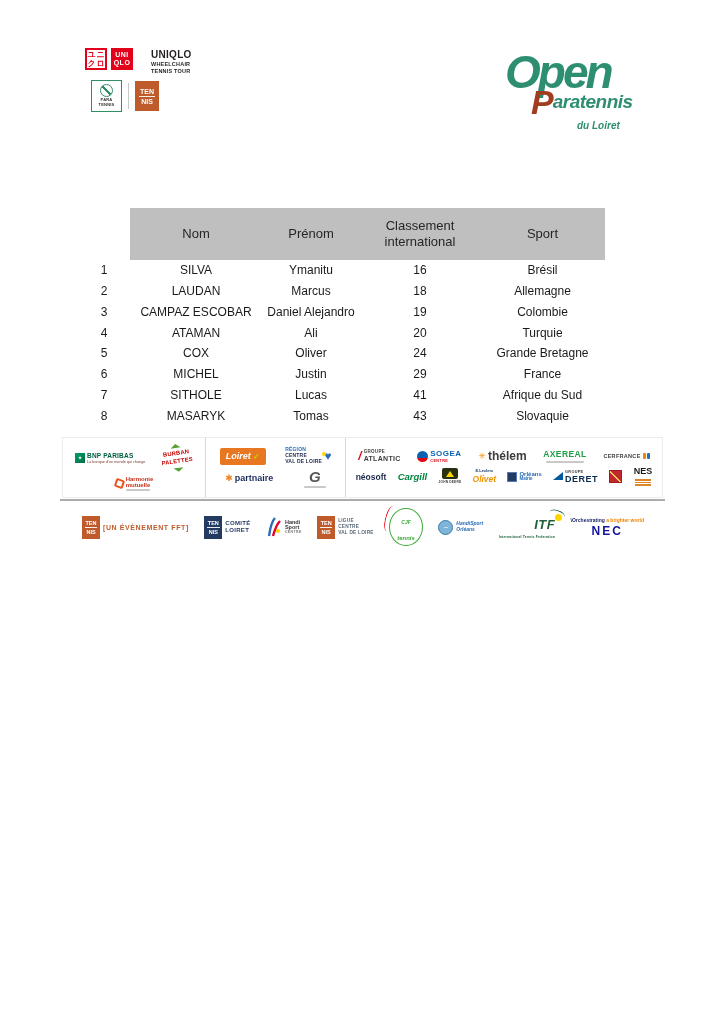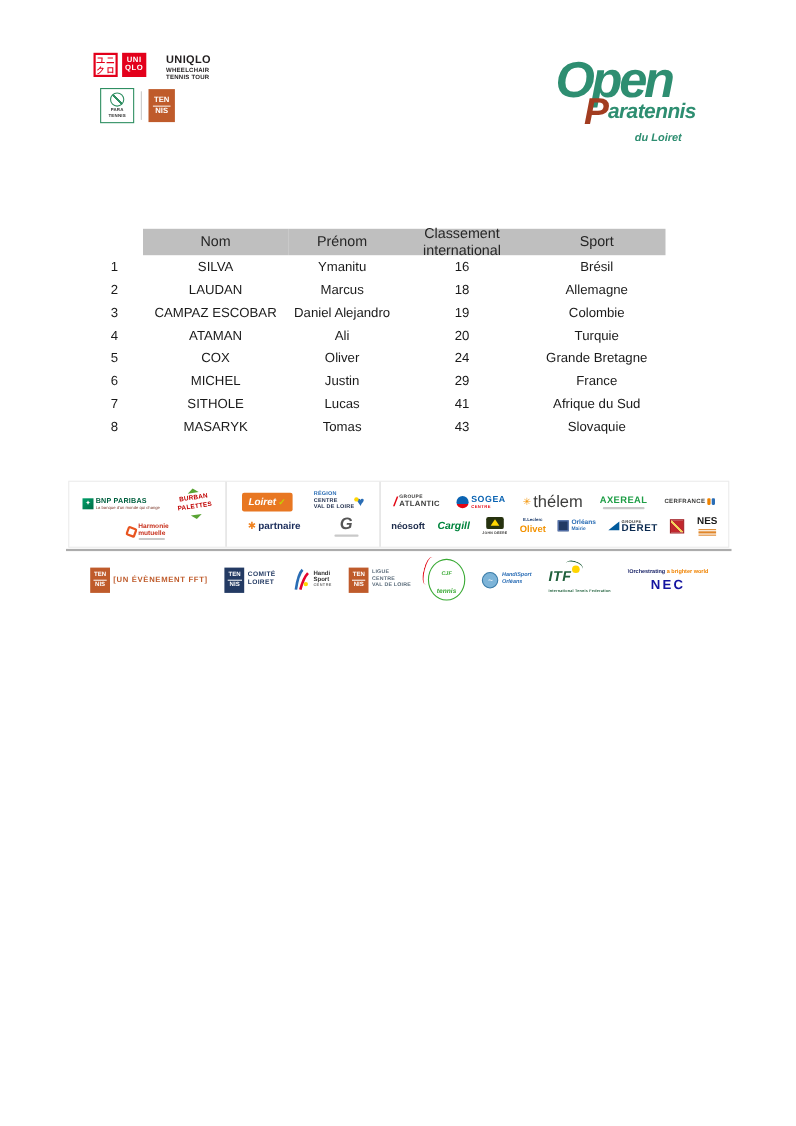--- a/index.html
+++ b/index.html
@@ -32,21 +32,21 @@
   
   .open-logo { position:absolute; left:505px; top:52px; width:165px; }
   .open-word { font-size:46px; font-weight:800; font-style:italic; color:#2e8e71; letter-spacing:-3px; line-height:.9; }
   .aratennis-line { margin-top:-10px; padding-left:26px; white-space:nowrap; }
   .p-big { font-size:34px; font-weight:800; font-style:italic; color:#a23c20; letter-spacing:-1px; vertical-align:-6px; }
   .aratennis { font-size:19px; font-weight:800; font-style:italic; color:#2e8e71; letter-spacing:-.5px; }
   .du-loiret { margin-top:-2px; padding-left:72px; font-size:10px; font-weight:700; font-style:italic; color:#2e8e71; }
 
   
   .ptable { position:absolute; left:90px; top:208px; width:515px; color:#1a1a1a; }
-  .thead { display:flex; height:24px; }
+  .thead { display:flex; height:52px; }
   .thead .tcell { display:flex; align-items:center; justify-content:center; text-align:center; background:#bfbfbf; font-size:13px; color:#262626; line-height:1.25; }
   .thead .tcell.rank { background:transparent; }
   .trow { display:flex; height:20.75px; }
   .trow .tcell { display:flex; align-items:center; justify-content:center; text-align:center; font-size:12px; }
   .tcell.rank { width:40px; padding-right:12px; font-size:12px; }
   .tcell.nom { width:132px; }
   .tcell.prenom { width:98px; }
   .tcell.classement { width:120px; }
   .tcell.pays { width:125px; }
 
@@ -82,32 +82,32 @@
   .part-name { font-size:9px; font-weight:800; color:#1b2d5b; }
   .ger-g { font-size:15px; font-weight:900; font-style:italic; color:#555; line-height:1; }
 
   .atl-slash { color:#e30613; font-size:12px; font-weight:900; font-style:italic; line-height:1; }
   .atl-t1 { font-size:4.5px; font-weight:700; color:#3c3c3b; letter-spacing:.3px; }
   .atl-t2 { font-size:7px; font-weight:800; color:#3c3c3b; letter-spacing:.3px; }
   .sogea-icon { width:11px; height:11px; border-radius:50%; background:linear-gradient(180deg,#0a63b2 62%,#e30613 62%); }
   .sogea-name { font-size:8px; font-weight:800; color:#0a63b2; letter-spacing:.5px; }
   .sogea-sub { font-size:3.8px; font-weight:700; color:#e30613; letter-spacing:.4px; }
   .thelem-star { color:#f39200; font-size:9px; line-height:1; }
-  .thelem-name { font-size:15px; font-weight:400; color:#3c3c3b; }
+  .thelem-name { font-size:12px; font-weight:700; color:#3c3c3b; }
   .axe-name { font-size:8.5px; font-weight:900; color:#1e9e46; letter-spacing:.4px; }
   .cerf-name { font-size:5.5px; font-weight:800; color:#3c3c3b; letter-spacing:.3px; }
   .cerf-icon { display:inline-flex; gap:1px; }
   .cerf-icon i { width:3px; height:6px; border-radius:1px; display:block; }
   .neo-name { font-size:8.5px; font-weight:800; color:#1b2a4a; }
   .cargill-name { font-size:9.5px; font-weight:800; font-style:italic; color:#00843d; }
   .jd-box { width:16px; height:11px; background:#26320f; border-radius:2px; display:flex; align-items:center; justify-content:center; }
   .jd-box i { width:0; height:0; border-left:4px solid transparent; border-right:4px solid transparent; border-bottom:6px solid #ffd600; display:block; }
   .jd-name { font-size:3.2px; font-weight:700; color:#3c3c3b; letter-spacing:.2px; }
   .lec-top { font-size:4px; font-weight:700; color:#1a3a6b; }
-  .lec-script { font-size:8.5px; font-weight:700; color:#f39200; line-height:1; }
+  .lec-script { font-size:8.5px; font-weight:700; font-style:italic; color:#f39200; line-height:1; }
   .orl-sq { width:10px; height:10px; background:#233a63; border:1px solid #5a79b3; }
   .orl-t1 { font-size:6px; font-weight:800; color:#2a6db5; line-height:1.1; }
   .orl-t2 { font-size:4.5px; font-weight:700; color:#2a6db5; }
   .deret-tri { width:0; height:0; border-left:10px solid transparent; border-bottom:8px solid #005a9c; }
   .deret-t1 { font-size:3.8px; font-weight:700; color:#3c3c3b; letter-spacing:.3px; }
   .deret-t2 { font-size:9px; font-weight:900; color:#0b2a50; letter-spacing:.5px; line-height:.9; }
   .red-logo { width:13px; height:13px; background:linear-gradient(45deg,#c1272d 42%,#f4d35e 42%,#f4d35e 52%,#c1272d 52%); border:1px solid #a11d22; }
   .nes-name { font-size:9px; font-weight:900; color:#1a1a1a; line-height:1; }
   .nes-lines i { display:block; width:16px; height:1.5px; background:#e0862a; margin-top:1px; }
 
@@ -120,21 +120,21 @@
   .comite-txt { font-size:6px; font-weight:800; color:#233a63; line-height:1.15; letter-spacing:.3px; }
   .hs-centre-txt { font-size:5.5px; font-weight:800; color:#333; line-height:1; }
   .hs-centre-sub { font-size:3.5px; font-weight:700; color:#777; letter-spacing:.4px; }
   .ligue-txt { font-size:4.8px; font-weight:700; color:#5a6b7a; line-height:1.2; letter-spacing:.2px; }
   .cjf-oval { border:1.3px solid #3aaa35; border-radius:50%; padding:2px 7px; position:relative; text-align:center; line-height:1; }
   .cjf-t1 { font-size:5px; font-weight:800; font-style:italic; color:#3aaa35; }
   .cjf-t2 { font-size:6px; font-weight:800; font-style:italic; color:#3aaa35; }
   .cjf-swoosh { position:absolute; left:-5px; top:-3px; width:10px; height:26px; border-left:1.5px solid #e30613; border-radius:50%; transform:rotate(14deg); }
   .hso-circle { width:15px; height:15px; border-radius:50%; background:#7db4d8; border:1px solid #3a7ca8; display:flex; align-items:center; justify-content:center; color:#fff; font-size:8px; font-style:italic; }
   .hso-txt { font-size:5px; font-weight:800; font-style:italic; color:#2a6db5; line-height:1.15; }
-  .itf-wrap { position:relative; text-align:left; }
+  .itf-wrap { position:relative; text-align:right; }
   .itf-name { font-size:13px; font-weight:900; font-style:italic; color:#20603c; letter-spacing:.5px; line-height:1; }
   .itf-ball { position:absolute; right:-7px; top:-1px; width:7px; height:7px; border-radius:50%; background:#ffd500; }
   .itf-arc { position:absolute; right:-10px; top:-5px; width:16px; height:9px; border-top:1.6px solid #20603c; border-radius:50%; transform:rotate(18deg); }
   .itf-sub { font-size:3.4px; font-weight:700; color:#20603c; margin-top:1.5px; letter-spacing:.2px; }
   .nec-wrap { text-align:center; }
   .nec-tagline { font-size:5px; line-height:1; margin-bottom:2px; }
   .nec-tag-dark { color:#141e64; font-weight:700; }
   .nec-tag-light { color:#f08300; font-weight:700; }
   .nec-name { font-size:12px; font-weight:900; color:#1414a0; letter-spacing:2px; line-height:1; }
 </style>

